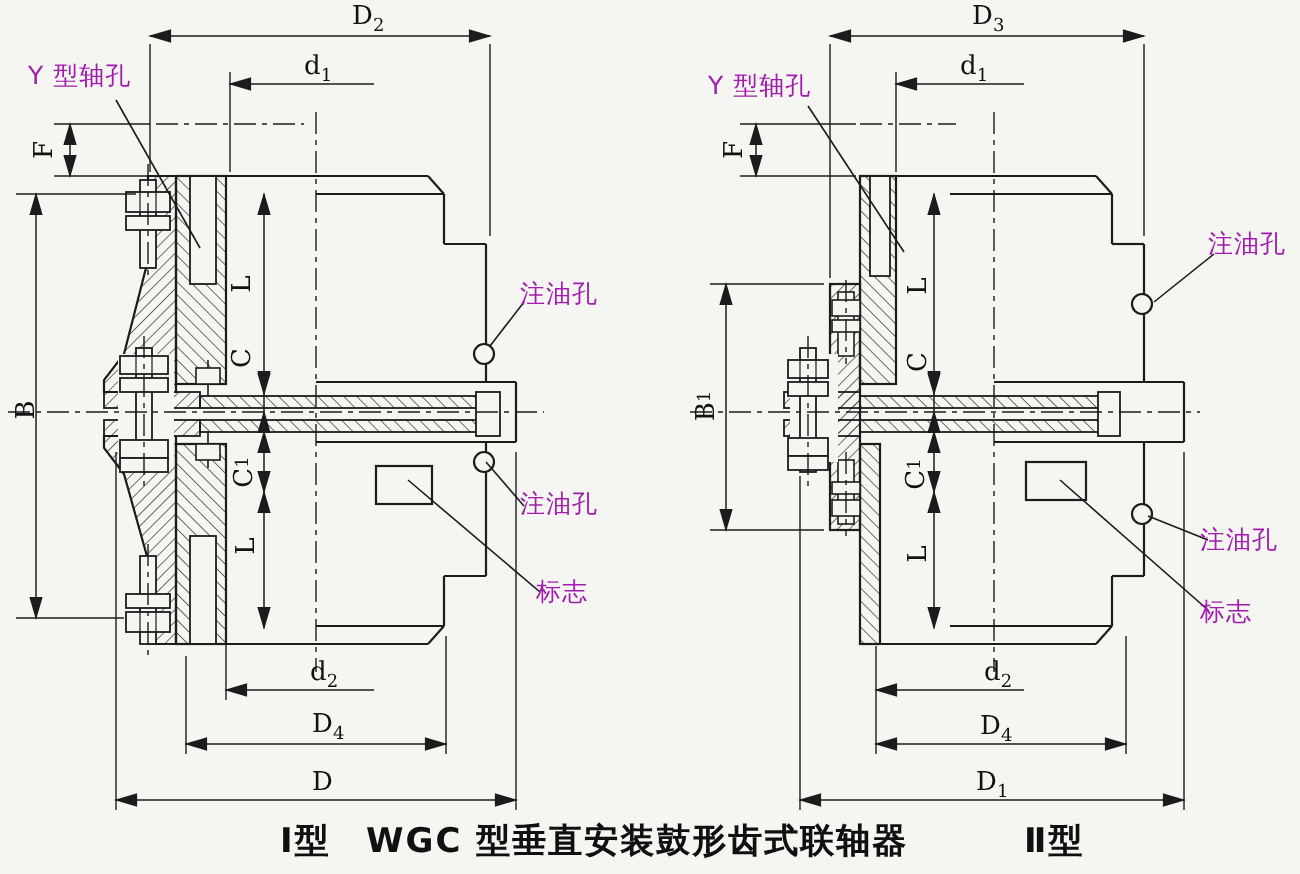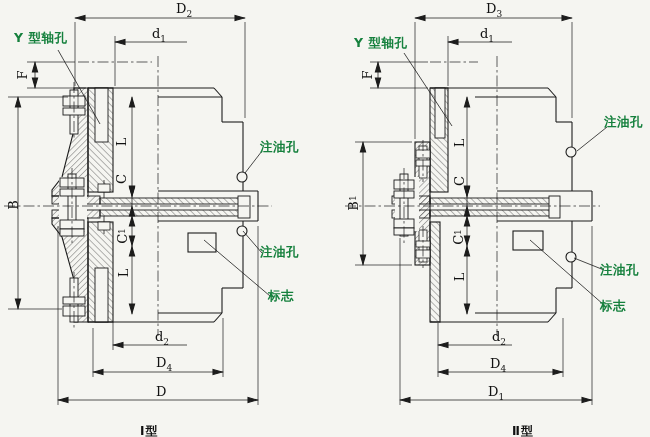--- a/index.html
+++ b/index.html
@@ -4,22 +4,22 @@
 <style>
   html,body{margin:0;padding:0;}
   .canvas{position:relative;width:650px;height:437px;background:#f5f5f1;overflow:hidden;
           font-family:"Liberation Sans",sans-serif;color:#141414;}
   svg{position:absolute;left:0;top:0;}
   .lbl{position:absolute;white-space:nowrap;line-height:1;}
   .dim{font-family:"DejaVu Serif",serif;font-size:13px;color:#111;}
   .dim sub{font-size:9px;line-height:0;}
   .rot{width:22px;height:22px;display:flex;align-items:center;justify-content:center;
        transform:rotate(-90deg);}
-  .cjk{font-family:"DejaVu Sans",sans-serif;font-weight:700;font-size:12.5px;color:#15803d;letter-spacing:.5px;text-align:right;}
-  .cap{font-family:"DejaVu Sans",sans-serif;font-weight:700;font-size:12px;color:#101010;letter-spacing:1px;margin-top:12px;}
+  .cjk{font-family:"DejaVu Sans",sans-serif;font-weight:400;font-size:12.5px;color:#a21caf;letter-spacing:.5px;text-align:right;}
+  .cap{font-family:"DejaVu Sans",sans-serif;font-weight:700;font-size:17px;color:#101010;letter-spacing:1px;}
 </style>
 </head>
 <body>
 
 <div class="canvas">
 
 <svg width="650" height="437" viewBox="0 0 650 437">
   <defs>
     <pattern id="h45" width="4.6" height="4.6" patternUnits="userSpaceOnUse" patternTransform="rotate(45)">
       <line x1="0" y1="0" x2="4.6" y2="0" stroke="#4a4a4a" stroke-width="0.8"></line>
@@ -349,15 +349,16 @@
       <span>L</span>
     </div>
 <div class="lbl dim" style="left:492px;top:330px;"><span>d</span><sub>2</sub></div>
 <div class="lbl dim" style="left:490px;top:357px;"><span>D</span><sub>4</sub></div>
 <div class="lbl dim" style="left:488px;top:385px;"><span>D</span><sub>1</sub></div>
 <div class="lbl cjk" style="left:604px;top:116px;">注油孔</div>
 <div class="lbl cjk" style="left:600px;top:264px;">注油孔</div>
 <div class="lbl cjk" style="left:600px;top:300px;">标志</div>
 
 <div class="lbl cap" style="left:140px;top:413px;">Ⅰ型</div>
+<div class="lbl cap" style="left:183px;top:413px;">WGC 型垂直安装鼓形齿式联轴器</div>
 <div class="lbl cap" style="left:512px;top:413px;">Ⅱ型</div>
 
 </div>
 
 </body></html>

